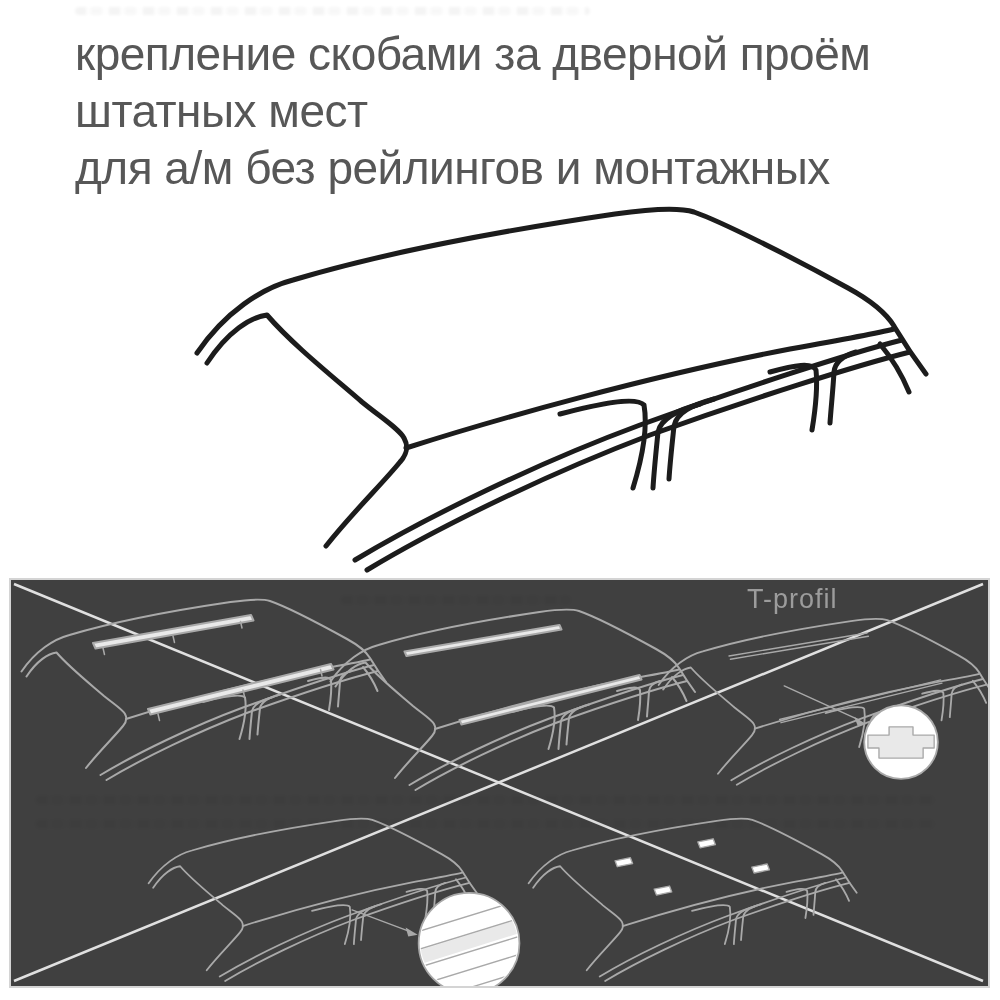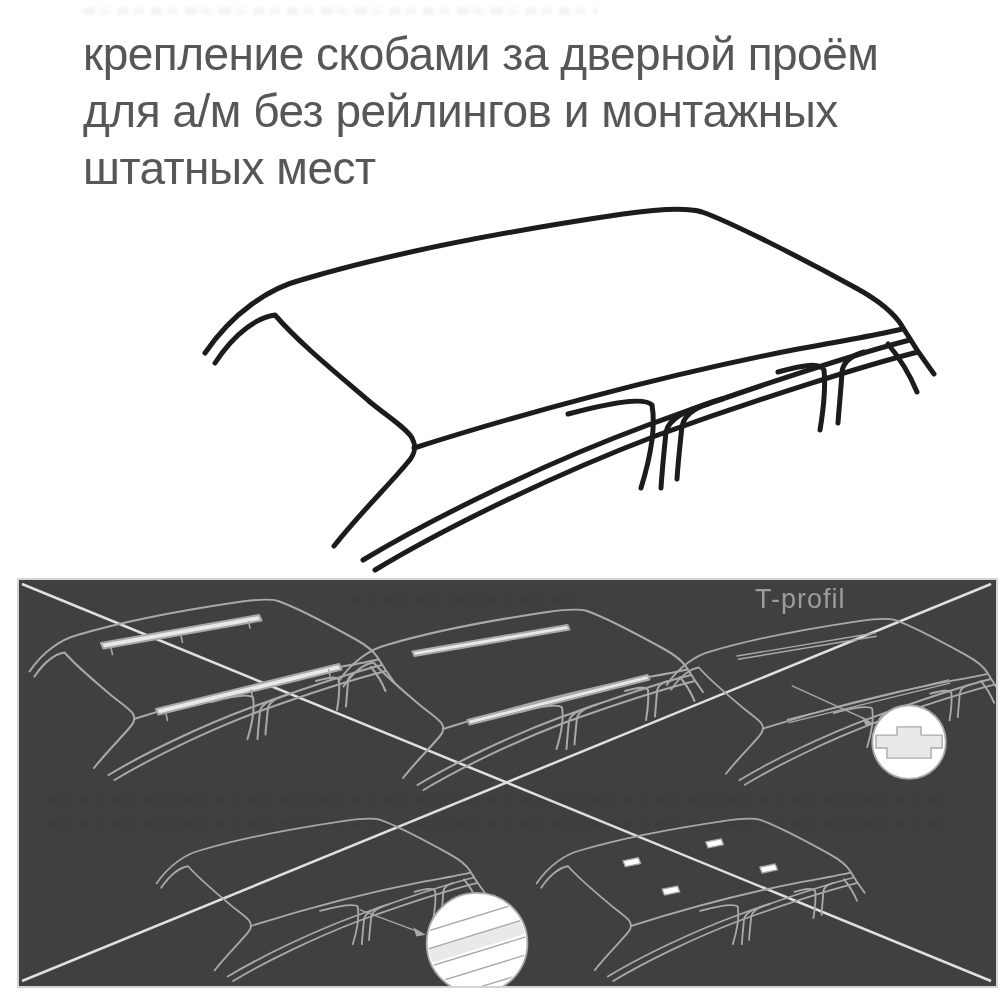--- a/index.html
+++ b/index.html
@@ -12,21 +12,21 @@
     --tprofil:#9c9c9c;
     --page-bg:#ffffff;
   }
   html,body{margin:0;padding:0;}
   body{
     width:1000px;height:1000px;overflow:hidden;
     background:var(--page-bg);
     font-family:"Liberation Sans", sans-serif;
     position:relative;
   }
-  .page{position:absolute;inset:0;width:844px;height:1000px;margin-left:8px;}
+  .page{position:absolute;inset:0;width:844px;height:1000px;}
 
   .wm-textrow{
     position:absolute;height:8px;border-radius:4px;
     background:repeating-linear-gradient(90deg, rgba(0,0,0,0.10) 0 11px, rgba(0,0,0,0.02) 11px 16px, rgba(0,0,0,0.07) 16px 27px, rgba(0,0,0,0.01) 27px 34px);
     filter:blur(1.6px);opacity:.45;
   }
 
   .heading{
     position:absolute;left:75px;top:26px;
     font-size:46px;line-height:57px;
@@ -57,22 +57,22 @@
 </style>
 </head>
 <body>
 
 <div class="page">
 
   <div class="wm-textrow" style="left:75px;top:7px;width:515px;"></div>
 
   <div class="heading">
     <div class="line">крепление скобами за дверной проём</div>
+    <div class="line">штатных мест</div>
     <div class="line">для а/м без рейлингов и монтажных</div>
-    <div class="line">штатных мест</div>
   </div>
 
   <svg class="main-drawing" viewBox="0 0 1000 390">
     <defs>
       <g id="car-roof-base" fill="none">
 
         <path d="M 197 163 C 225 122 262 98 293 90 C 390 61 520 38 615 24 C 650 19 678 17 694 22 C 720 31 790 66 848 98 C 870 110 886 123 894 136 C 900 146 908 160 926 184"></path>
 
         <path d="M 207 173 C 228 141 251 127 267 125 C 292 154 332 186 362 212 C 383 229 399 239 404 248 C 409 257 407 264 400 272 C 383 293 352 323 326 356"></path>
 

